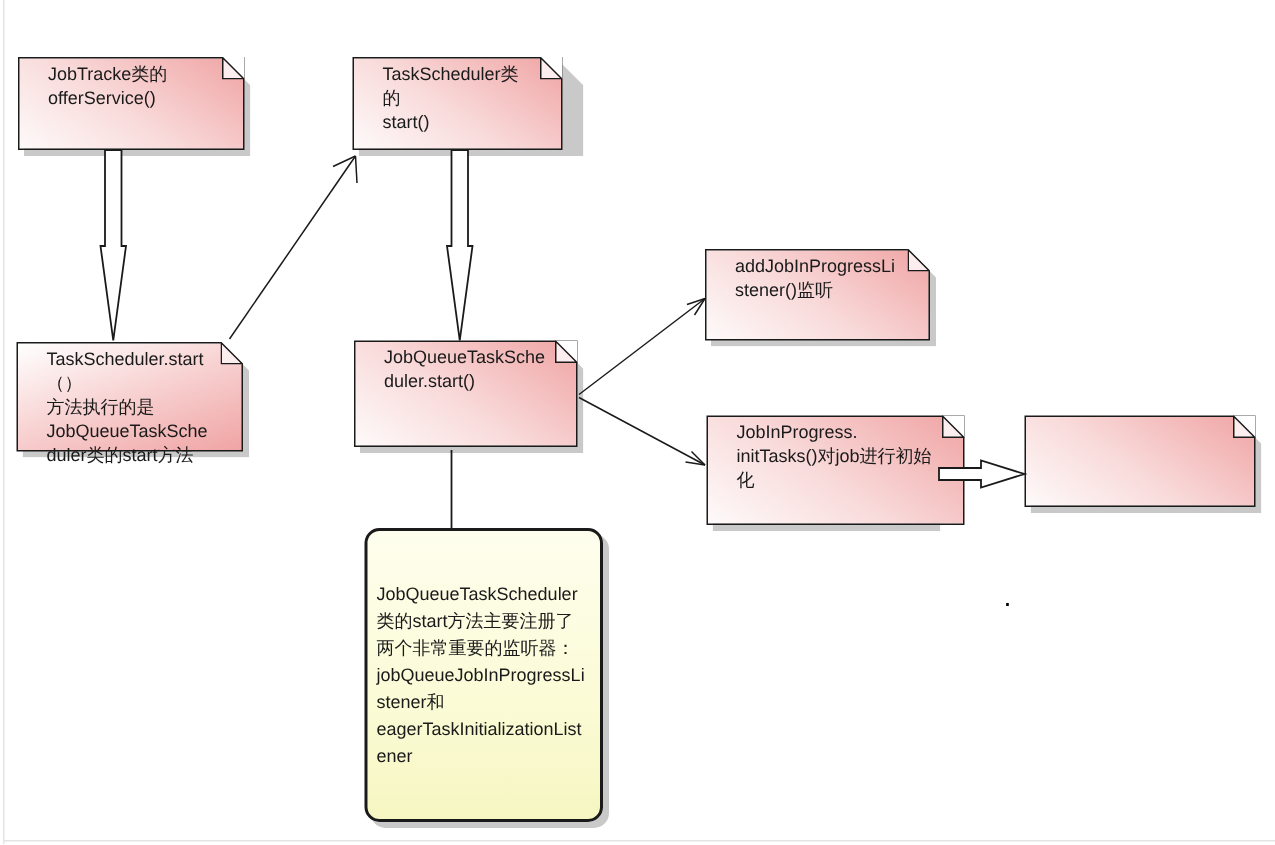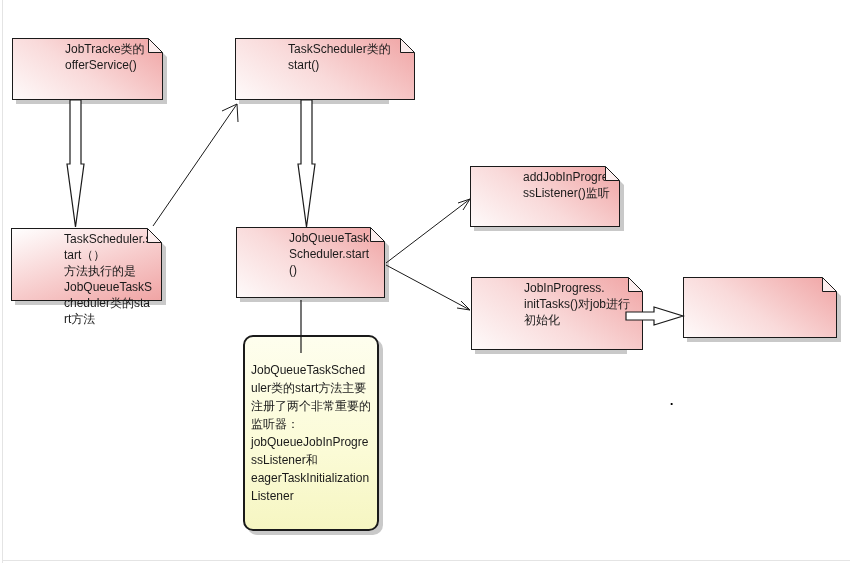--- a/index.html
+++ b/index.html
@@ -29,22 +29,21 @@
   }
   .note.reverse{
     background:linear-gradient(160deg,#ffffff 0%,#f7cccc 55%,#f0a4a4 100%);
   }
   .note-text{
     white-space:pre-wrap;
     word-break:break-all;
     font-size:12px;
     line-height:16px;
     color:#1a1a1a;
-    padding:2px 8px;
-    margin-left:44px;
+    padding:2px 19px;
   }
   .fold{position:absolute;top:-1px;right:-1px;display:block;}
 
   
   .sticky{
     position:absolute;
     border:2px solid #1a1a1a;
     border-radius:10px;
     background:linear-gradient(180deg,#fefeee 0%,#fbfbd6 60%,#f6f6c2 100%);
     box-shadow:4px 4px 0 #c9c9c9;
@@ -85,21 +84,21 @@
 
   <div class="note" style="left:12px;top:38px;width:151px;height:62px">
     <div class="note-text">JobTracke类的
 offerService()</div>
     <svg class="fold" width="15" height="15" viewBox="0 0 15 15">
       <polygon points="0,0 15,0 15,15" fill="#ffffff"></polygon>
       <polygon points="0.5,0.5 14.5,14.5 0.5,14.5" fill="#fceeee" stroke="#1a1a1a" stroke-width="1"></polygon>
     </svg>
   </div>
 
-  <div class="note" style="left:235px;top:38px;width:180px;height:62px">
+  <div class="note" style="left:235px;top:38px;width:140px;height:62px">
     <div class="note-text">TaskScheduler类的
 start()</div>
     <svg class="fold" width="15" height="15" viewBox="0 0 15 15">
       <polygon points="0,0 15,0 15,15" fill="#ffffff"></polygon>
       <polygon points="0.5,0.5 14.5,14.5 0.5,14.5" fill="#fceeee" stroke="#1a1a1a" stroke-width="1"></polygon>
     </svg>
   </div>
 
   <div class="note reverse" style="left:11px;top:228px;width:151px;height:73px">
     <div class="note-text">TaskScheduler.start（）
@@ -136,21 +135,21 @@
     </svg>
   </div>
 
   <div class="note" style="left:683px;top:277px;width:154px;height:61px">
     <svg class="fold" width="15" height="15" viewBox="0 0 15 15">
       <polygon points="0,0 15,0 15,15" fill="#ffffff"></polygon>
       <polygon points="0.5,0.5 14.5,14.5 0.5,14.5" fill="#fceeee" stroke="#1a1a1a" stroke-width="1"></polygon>
     </svg>
   </div>
 
-  <div class="sticky" style="left:243px;top:335px;width:136px;height:196px">
+  <div class="sticky" style="left:243px;top:352px;width:159px;height:196px">
     <div class="sticky-text">JobQueueTaskScheduler类的start方法主要注册了两个非常重要的监听器：
 jobQueueJobInProgressListener和
 eagerTaskInitializationListener</div>
   </div>
 
   <span id="stray-dot">.</span>
 
   <svg id="arrow-layer" width="850" height="563" viewBox="0 0 850 563">
 
     <polygon points="70,100 70,164 67,164 75.5,227 84,164 81,164 81,100" fill="#ffffff" stroke="#1a1a1a" stroke-width="1.2"></polygon>

